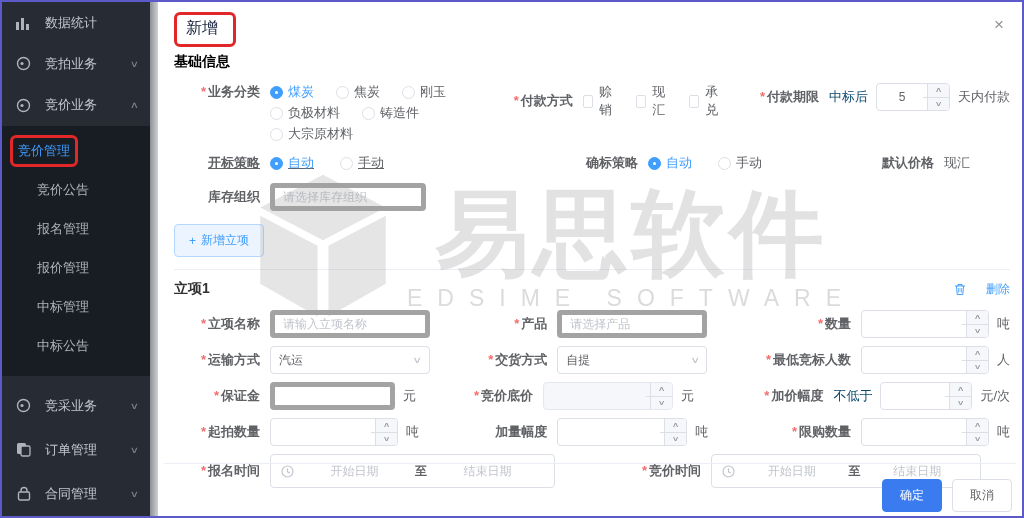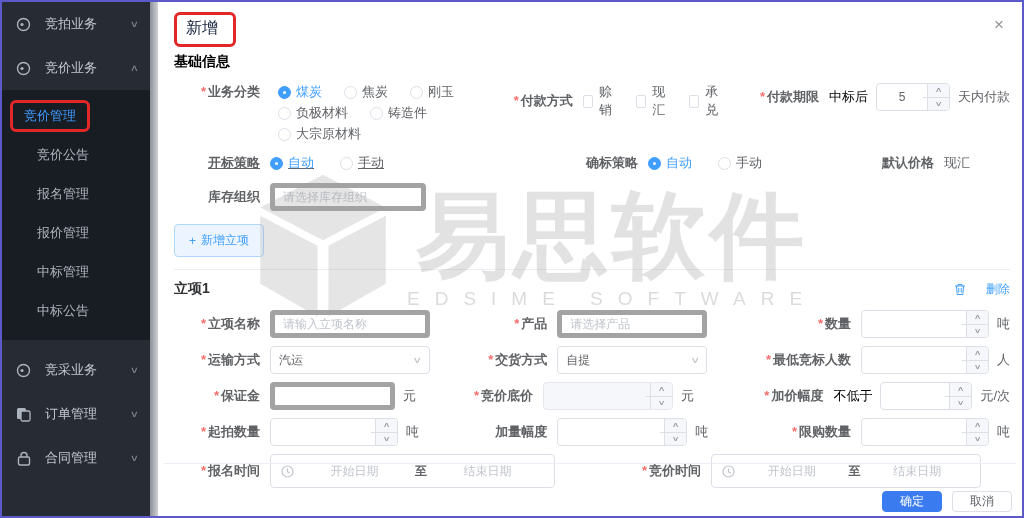--- a/index.html
+++ b/index.html
@@ -9,21 +9,21 @@
 
   
   .sidebar { width:148px; flex-shrink:0; background:#262b34; color:#c3c8d0; font-size:13px; display:flex; flex-direction:column; }
   .nav-item { display:flex; align-items:center; height:44px; padding:0 12px 0 13px; cursor:pointer; }
   .nav-icon { width:17px; height:17px; margin-right:13px; display:flex; align-items:center; justify-content:center; }
   .nav-label { flex:1; }
   .chev { font-size:9px; color:#7d838d; transform:scaleX(1.4); }
   .submenu { background:#181c23; padding:6px 0 10px; }
   .sub-item { min-height:39px; display:flex; align-items:center; padding-left:35px; color:#aeb4bd; cursor:pointer; }
   .sub-item.active { padding-left:8px; }
-  .red-ring { border:3px solid #e12727; border-radius:6px; padding:4px 11px; color:#3f9bff; }
+  .red-ring { border:3px solid #e12727; border-radius:6px; padding:4px 5px; color:#3f9bff; }
   .side-bottom { padding-top:8px; }
 
   
   .main { flex:1; position:relative; background:#fff; padding:10px 12px 0 16px; overflow:hidden; }
   .strip { width:8px; flex-shrink:0; background:linear-gradient(to right,#8d9197,#cfd1d4); }
   .dlg-header { position:relative; margin-bottom:6px; }
   .title-ring { display:inline-block; border:3px solid #e12727; border-radius:6px; padding:3px 15px 5px 9px; }
   .dlg-title { font-size:16px; font-weight:500; color:#17233d; }
   .close { position:absolute; top:4px; right:6px; color:#909399; font-size:17px; cursor:pointer; line-height:1; }
   .sec-head { font-size:14px; font-weight:700; color:#000000; margin:4px 0 12px; }
@@ -56,56 +56,66 @@
   .ctl span { flex:1; display:flex; align-items:center; justify-content:center; font-size:7px; color:#909399; transform:scaleX(1.5); }
   .ctl span:first-child { border-bottom:1px solid #dcdfe6; }
   .spin.dis { background:#f5f7fa; border-color:#e4e7ed; }
   .spin.sm { width:74px; }
 
   .sel { display:flex; align-items:center; justify-content:space-between; height:28px; border:1px solid #dcdfe6; border-radius:4px; background:#fff; padding:0 8px; cursor:pointer; }
   .sel-val { font-size:12px; color:#606266; }
   .caret { font-size:9px; color:#c0c4cc; transform:scaleX(1.5); }
 
   .unit { margin-left:8px; font-size:13px; color:#606266; white-space:nowrap; }
-  .pre { margin-right:8px; font-size:13px; color:#000000; white-space:nowrap; }
+  .pre { margin-right:8px; font-size:13px; color:#0c4a6e; white-space:nowrap; }
 
   .add-btn { display:inline-flex; align-items:center; gap:5px; margin:2px 0 8px; padding:7px 14px; background:#ecf5ff; border:1px solid #b3d8ff; border-radius:4px; color:#409eff; font-size:12px; cursor:pointer; }
   .hline { border:none; border-top:1px solid #ebeef5; margin:4px 0 10px; }
 
   .proj-head { display:flex; justify-content:space-between; align-items:center; margin-bottom:12px; }
   .proj-title { font-size:14px; font-weight:700; color:#303133; }
   .del-link { display:flex; align-items:center; gap:20px; color:#409eff; font-size:12px; cursor:pointer; }
 
   .p-row { display:flex; align-items:center; margin-bottom:8px; font-size:13px; }
   .c1 { width:298px; display:flex; align-items:center; }
   .c2 { width:278px; display:flex; align-items:center; }
   .c3 { flex:1; display:flex; align-items:center; }
 
   .daterange { width:285px; height:28px; border:1px solid #dcdfe6; border-radius:4px; display:flex; align-items:center; padding:16px 10px; gap:4px; font-size:12px; background:#fff; cursor:pointer; }
   .daterange .ph { flex:1; text-align:center; color:#c0c4cc; }
   .daterange .to { color:#606266; font-weight:700; }
   .dr2 { width:270px; }
 
   .footer-line { position:absolute; left:6px; right:6px; bottom:52px; border-top:1px solid #ebeef5; }
   .footer { position:absolute; right:10px; bottom:4px; display:flex; gap:10px; z-index:6; }
-  .btn { border-radius:4px; padding:1px 17px; font-size:12px; cursor:pointer; font-family:Liberation Sans, sans-serif; }
+  .btn { border-radius:4px; padding:7px 17px; font-size:12px; cursor:pointer; font-family:Liberation Sans, sans-serif; }
   .btn-primary { background:#3a7cf0; border:1px solid #3a7cf0; color:#fff; }
   .btn-plain { background:#fff; border:1px solid #dcdfe6; color:#606266; }
 
   .wm { position:absolute; left:95px; top:170px; display:flex; align-items:center; gap:14px; pointer-events:none; z-index:5; }
   .wm-txt { display:flex; flex-direction:column; align-items:center; }
   .wm-cn { font-size:94px; font-weight:700; letter-spacing:4px; color:rgba(160,160,160,0.30); line-height:1.1; white-space:nowrap; }
-  .wm-en { font-size:19px; letter-spacing:15px; color:rgba(160,160,160,0.38); margin-top:0px; white-space:nowrap; }
+  .wm-en { font-size:23px; letter-spacing:15px; color:rgba(160,160,160,0.38); margin-top:0px; white-space:nowrap; }
 </style>
 </head>
 <body>
 
 <div class="frame">
 
   <aside class="sidebar">
+    <div class="nav-item">
+      <span class="nav-icon">
+        <svg width="15" height="14" viewBox="0 0 15 14">
+            <rect x="0" y="6" width="3" height="8" fill="#aeb4bd"></rect>
+            <rect x="5" y="2" width="3" height="12" fill="#aeb4bd"></rect>
+            <rect x="10" y="8" width="3" height="6" fill="#aeb4bd"></rect>
+          </svg>
+      </span>
+      <span class="nav-label">数据统计</span>
+    </div>
     <div class="nav-item">
       <span class="nav-icon">
         <svg width="15" height="15" viewBox="0 0 15 15">
             <circle cx="7.5" cy="7.5" r="6" fill="none" stroke="#aeb4bd" stroke-width="1.4"></circle>
             <circle cx="6" cy="7.5" r="1.6" fill="#aeb4bd"></circle>
           </svg>
       </span>
       <span class="nav-label">竞拍业务</span>
       <span class="chev">∨</span>
     </div>
@@ -199,21 +209,21 @@
       <span class="title-ring">
         <span class="dlg-title">新增</span>
       </span>
       <span class="close">×</span>
     </div>
 
     
     <div class="sec-head">基础信息</div>
 
     <div class="b-row">
-      <div class="f top" style="width:378px;gap:8px;">
+      <div class="f top" style="width:378px;">
         <span class="lbl w92"><span class="star">*</span><span>业务分类</span></span>
         <div class="rlines">
           <div class="rline">
             <span class="radio checked">
                 <span class="rdot"></span>
                 <span class="rlab">煤炭</span>
               </span>
             <span class="radio">
                 <span class="rdot"></span>
                 <span class="rlab">焦炭</span>

